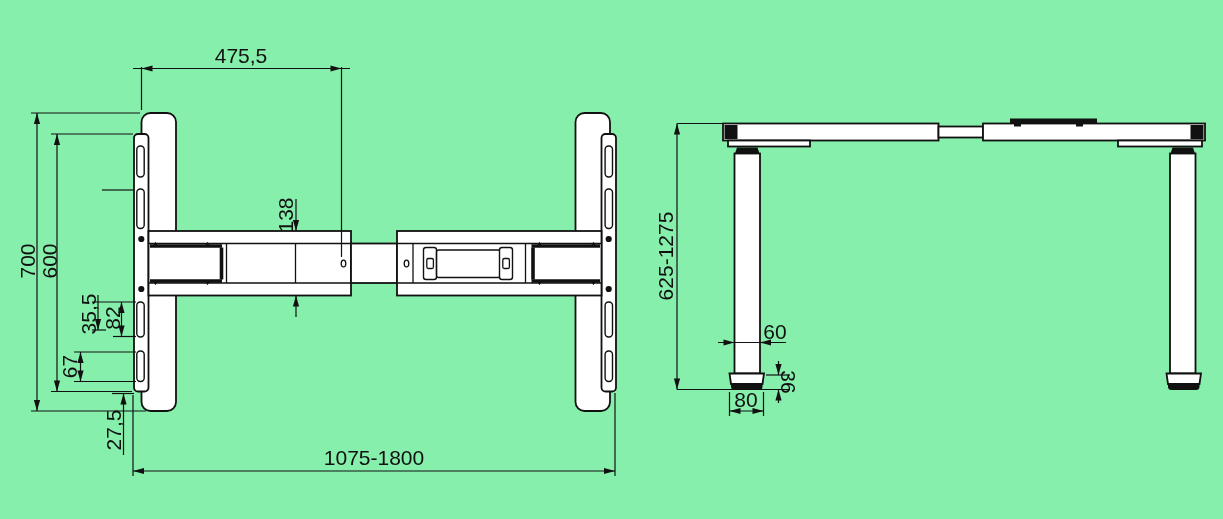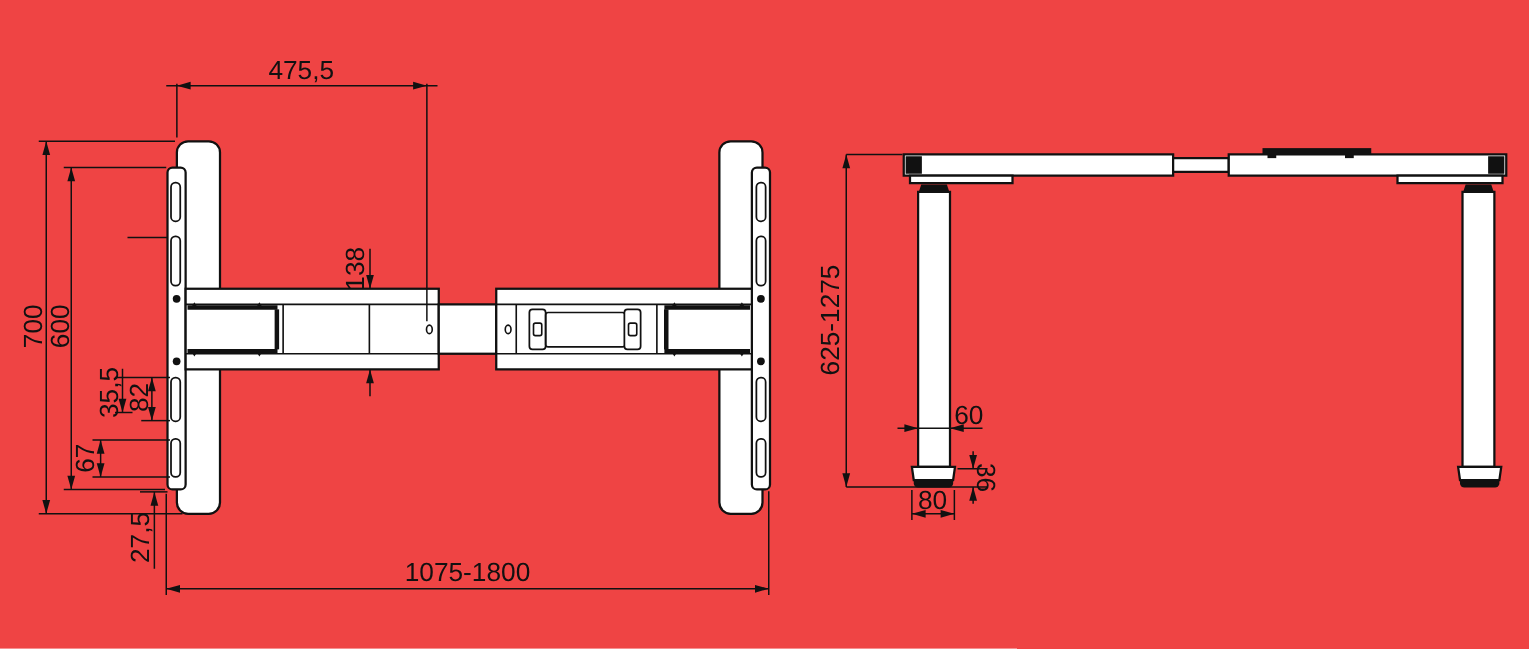--- a/index.html
+++ b/index.html
@@ -1,16 +1,16 @@
 <!DOCTYPE html>
 <html><head>
 <meta charset="utf-8">
 <style>
   html,body{margin:0;padding:0;background:#fff;}
-  .stage{position:relative;width:1223px;height:519px;background:#ef4444;overflow:hidden;}
+  .stage{position:relative;width:1223px;height:519px;background:#86efac;overflow:hidden;}
   svg{display:block;}
   text{font-family:"Liberation Sans","DejaVu Sans",sans-serif;font-size:21px;fill:#111;}
   .ol{stroke:#111;stroke-width:1.8;fill:#fff;}
   .ln{stroke:#111;stroke-width:1.3;fill:none;}
   .slot{stroke:#111;stroke-width:1.4;fill:#fff;}
   .thk{stroke:#111;stroke-width:3.6;fill:none;}
   .dim{stroke:#111;stroke-width:1.2;fill:none;}
   .arr{fill:#111;stroke:none;}
   .blk{fill:#111;stroke:none;}
 </style>

